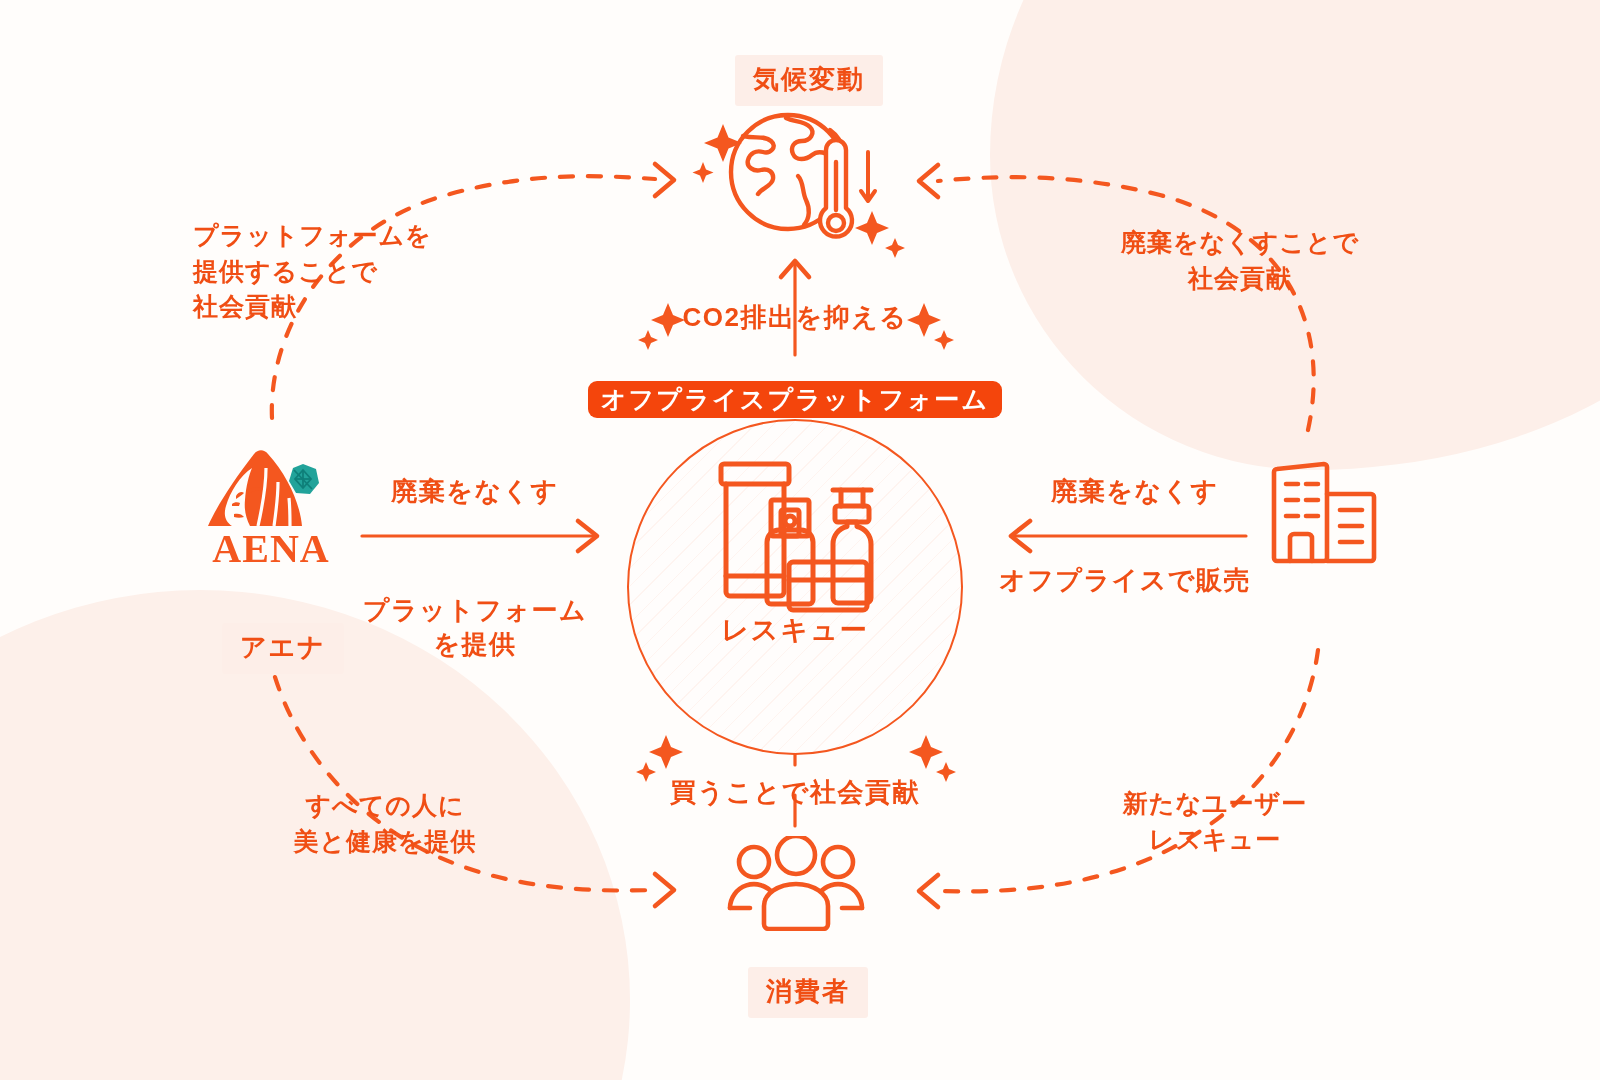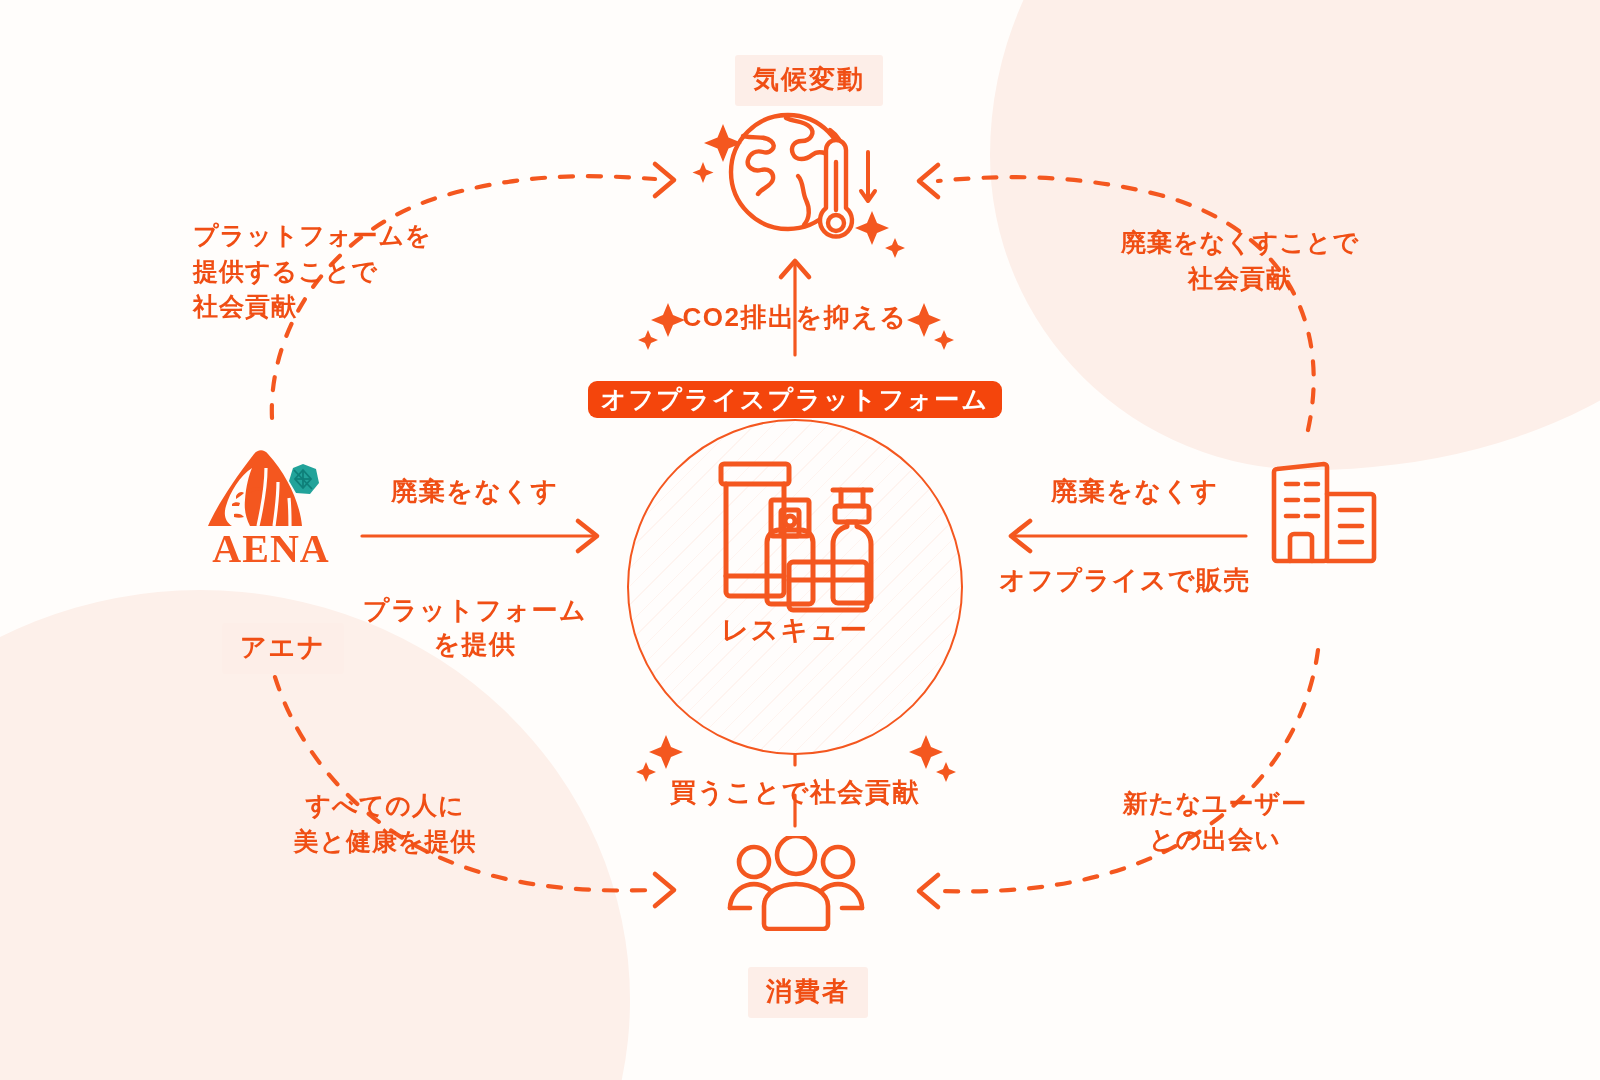--- a/index.html
+++ b/index.html
@@ -348,15 +348,15 @@
 提供することで
 社会貢献</div>
 
   <div class="caption" style="left:1085px; top:225px; width:310px; text-align:center;">廃棄をなくすことで
 社会貢献</div>
 
   <div class="caption" style="left:250px; top:788px; width:270px; text-align:center;">すべての人に
 美と健康を提供</div>
 
   <div class="caption" style="left:1075px; top:786px; width:280px; text-align:center;">新たなユーザー
-との出会い</div>
+レスキュー</div>
 
 </div>
 
 </body></html>

